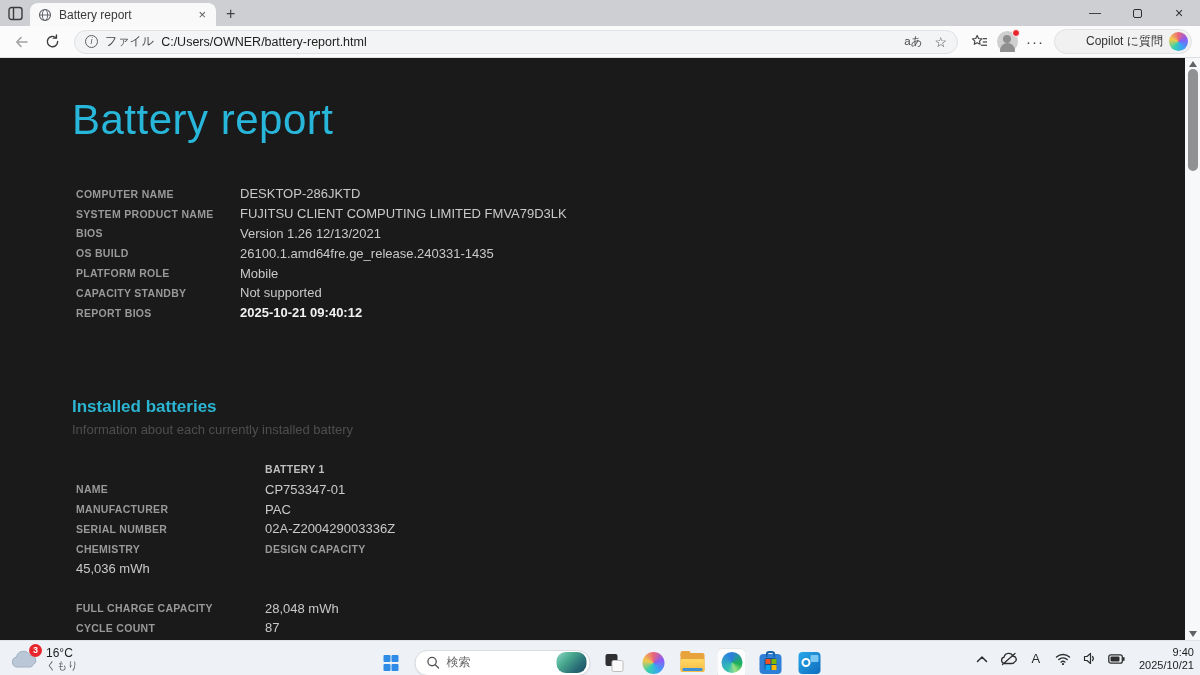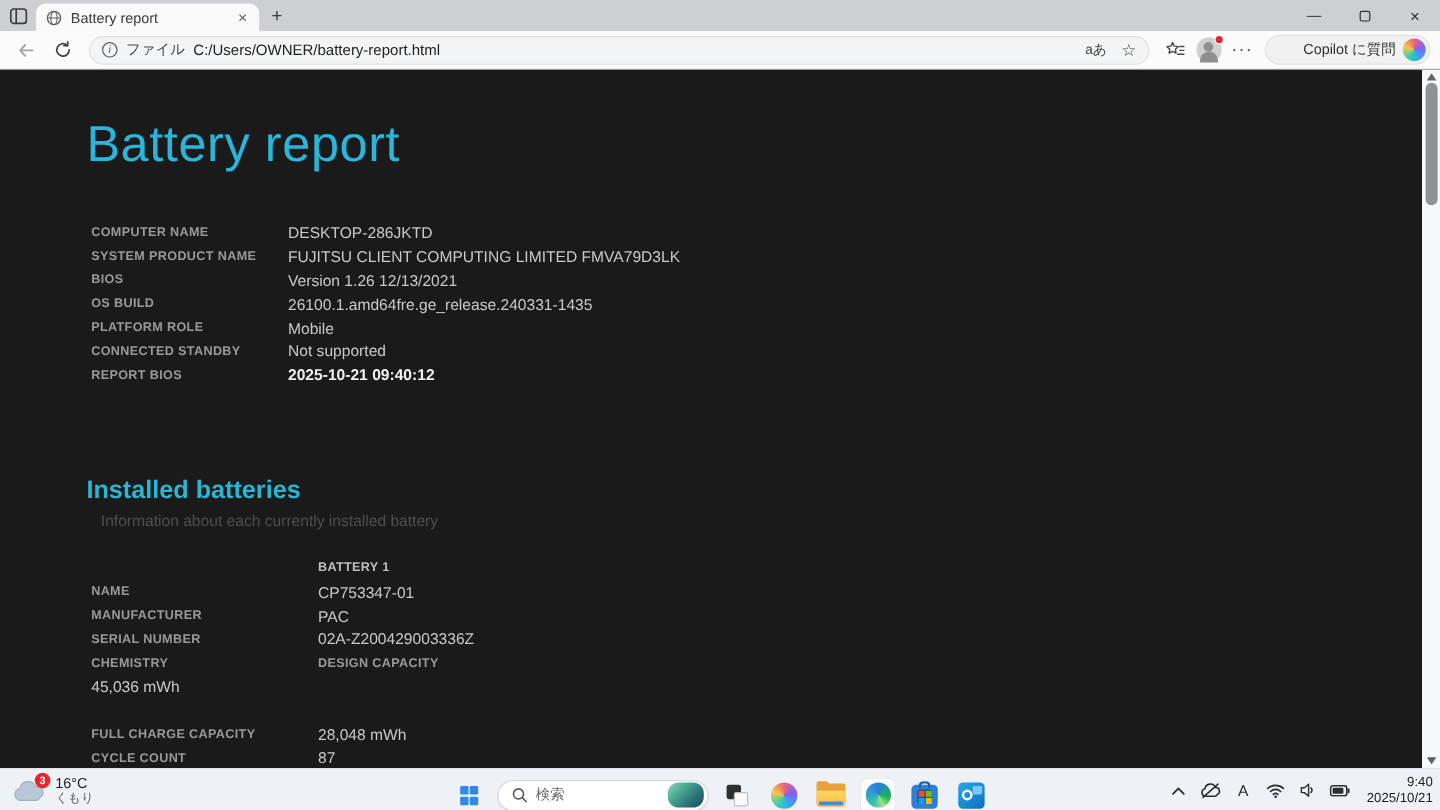--- a/index.html
+++ b/index.html
@@ -39,22 +39,22 @@
   .copilot-orb { width:19px; height:19px; border-radius:50%; background:conic-gradient(#e9647a,#8a5cf5,#3aa2f5,#35d0b0,#f2c94c,#e9647a); }
 
   
   .page { position:absolute; top:58px; left:0; width:1200px; height:582px; background:#1a1a1a; overflow:hidden; }
   .content { padding:38px 0 0 72px; }
   .report-title { font-size:42px; font-weight:400; color:#28b7da; letter-spacing:.5px; }
   .sys-table { margin:40px 0 0 4px; display:grid; grid-template-columns:164px auto; grid-auto-rows:19.8px; align-items:center; }
   .lbl { font-size:10.5px; font-weight:bold; color:#999; letter-spacing:.3px; }
   .val { font-size:13px; color:#c9c9c9; }
   .val.em { color:#f2f2f2; font-weight:bold; }
-  .section-head { margin-top:74px; font-size:21px; font-weight:bold; color:#2bb5d2; }
-  .section-sub { margin-top:5px; font-size:13px; color:#4e4e4e;margin-left:12px; }
+  .section-head { margin-top:74px; font-size:17px; font-weight:bold; color:#2bb5d2; }
+  .section-sub { margin-top:5px; font-size:13px; color:#4e4e4e; }
   .bat-table { margin:23px 0 0 4px; display:grid; grid-template-columns:189px auto; grid-auto-rows:19.8px; align-items:center; }
   .bat-head { font-size:10.5px; font-weight:bold; color:#bfbfbf; letter-spacing:.3px; }
   .gap-row { height:6px; grid-column:1 / 3; }
 
   
   .scrollbar { position:absolute; top:0; right:0; width:15px; height:582px; background:#f7f8f9; }
   .sb-up { position:absolute; top:3px; left:3.5px; width:0; height:0; border-left:4px solid transparent; border-right:4px solid transparent; border-bottom:6px solid #5f6368; }
   .sb-down { position:absolute; bottom:3px; left:3.5px; width:0; height:0; border-left:4px solid transparent; border-right:4px solid transparent; border-top:6px solid #5f6368; }
   .sb-thumb { position:absolute; top:11px; left:2.5px; width:10px; height:102px; background:#8f9193; border-radius:5px; }
 
@@ -183,21 +183,21 @@
         <div class="lbl">COMPUTER NAME</div>
         <div class="val">DESKTOP-286JKTD</div>
         <div class="lbl">SYSTEM PRODUCT NAME</div>
         <div class="val">FUJITSU CLIENT COMPUTING LIMITED FMVA79D3LK</div>
         <div class="lbl">BIOS</div>
         <div class="val">Version 1.26 12/13/2021</div>
         <div class="lbl">OS BUILD</div>
         <div class="val">26100.1.amd64fre.ge_release.240331-1435</div>
         <div class="lbl">PLATFORM ROLE</div>
         <div class="val">Mobile</div>
-        <div class="lbl">CONNECTED STANDBY</div>
+        <div class="lbl">CAPACITY STANDBY</div>
         <div class="val">Not supported</div>
         <div class="lbl">REPORT BIOS</div>
         <div class="val em">2025-10-21  09:40:12</div>
       </div>
 
       <div class="section-head">Installed batteries</div>
       <div class="section-sub">Information about each currently installed battery</div>
 
       <div class="bat-table">
         <div></div>

